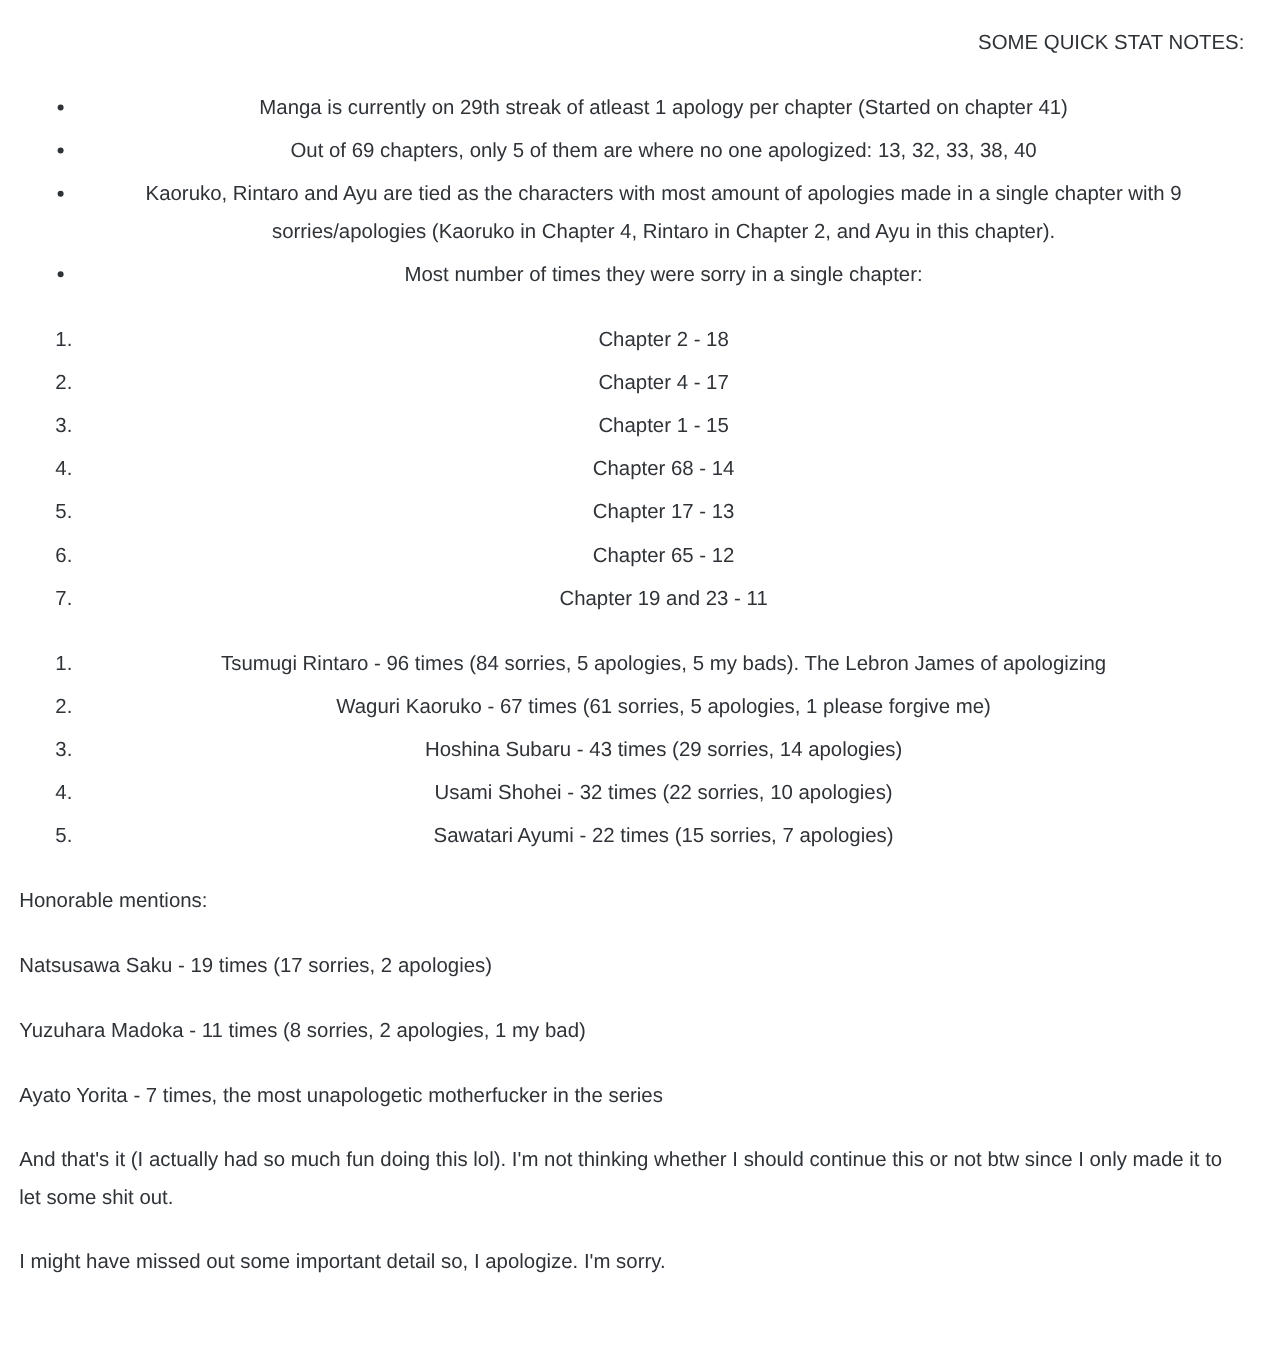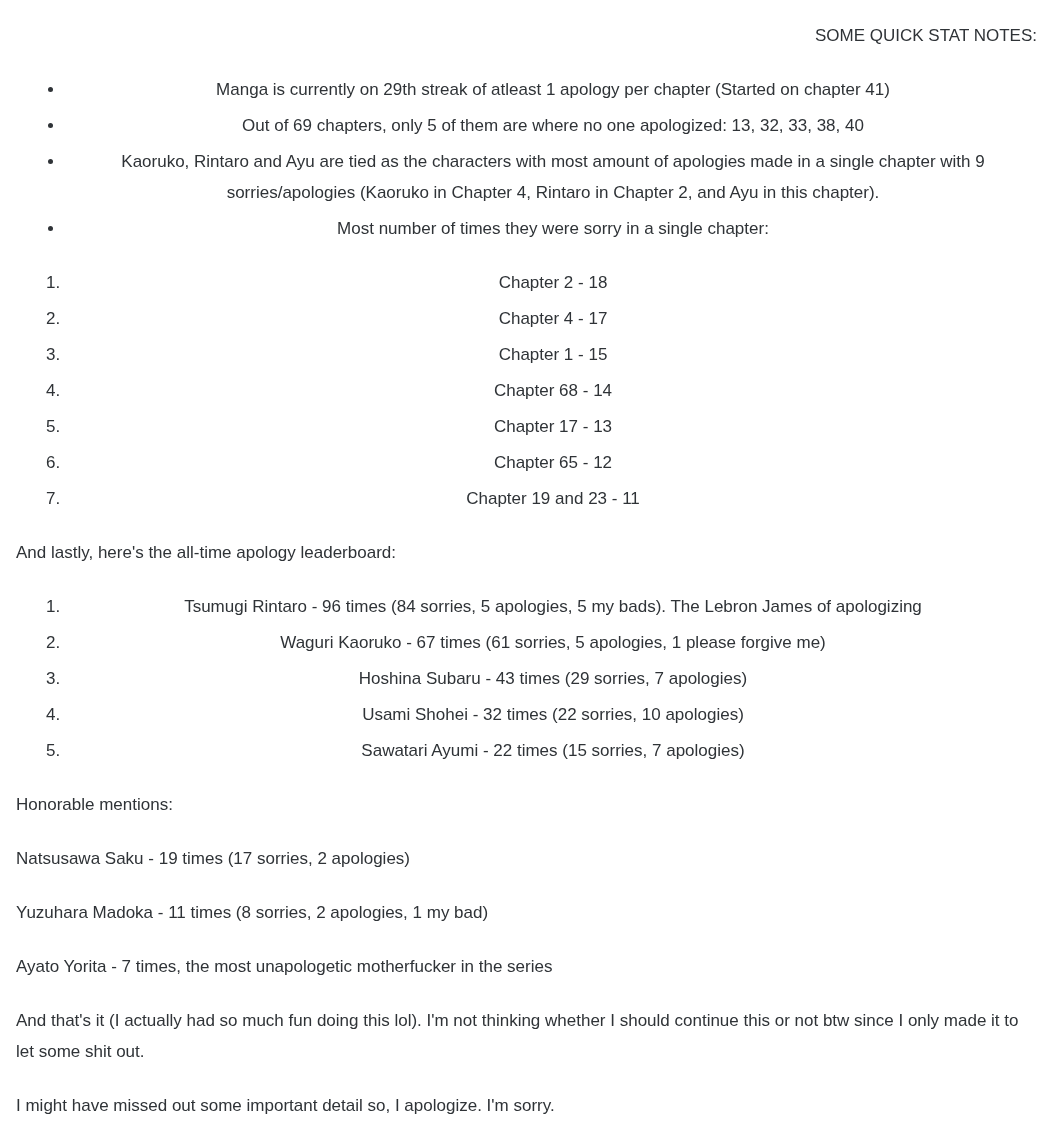--- a/index.html
+++ b/index.html
@@ -58,26 +58,25 @@
   <ol class="stat-list">
     <li>Chapter 2 - 18</li>
     <li>Chapter 4 - 17</li>
     <li>Chapter 1 - 15</li>
     <li>Chapter 68 - 14</li>
     <li>Chapter 17 - 13</li>
     <li>Chapter 65 - 12</li>
     <li>Chapter 19 and 23 - 11</li>
   </ol>
 
-  <p>And lastly, here's the all-time apology leaderboard:</p>
 
   <ol class="stat-list">
     <li>Tsumugi Rintaro - 96 times (84 sorries, 5 apologies, 5 my bads). The Lebron James of apologizing</li>
     <li>Waguri Kaoruko - 67 times (61 sorries, 5 apologies, 1 please forgive me)</li>
-    <li>Hoshina Subaru - 43 times (29 sorries, 7 apologies)</li>
+    <li>Hoshina Subaru - 43 times (29 sorries, 14 apologies)</li>
     <li>Usami Shohei - 32 times (22 sorries, 10 apologies)</li>
     <li>Sawatari Ayumi - 22 times (15 sorries, 7 apologies)</li>
   </ol>
 
   <p>Honorable mentions:</p>
 
   <p>Natsusawa Saku - 19 times (17 sorries, 2 apologies)</p>
   <p>Yuzuhara Madoka - 11 times (8 sorries, 2 apologies, 1 my bad)</p>
   <p>Ayato Yorita - 7 times, the most unapologetic motherfucker in the series</p>
 

